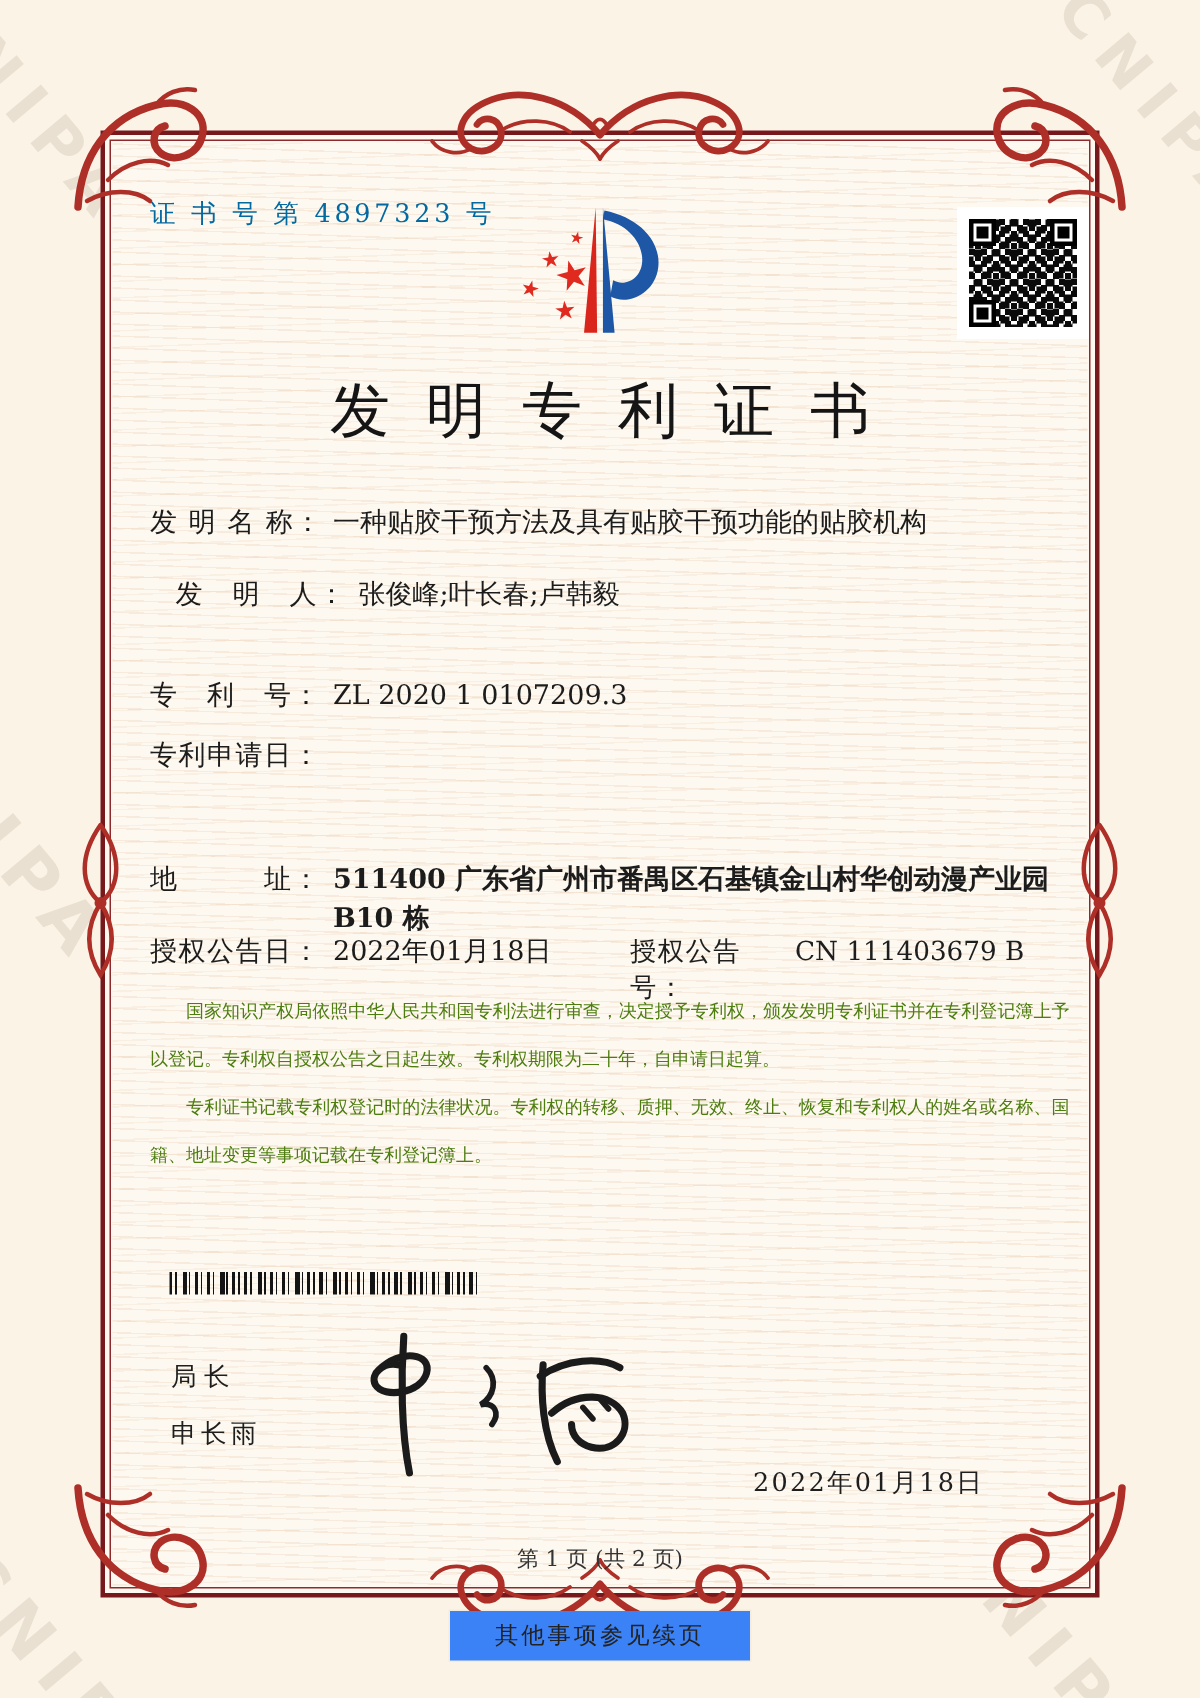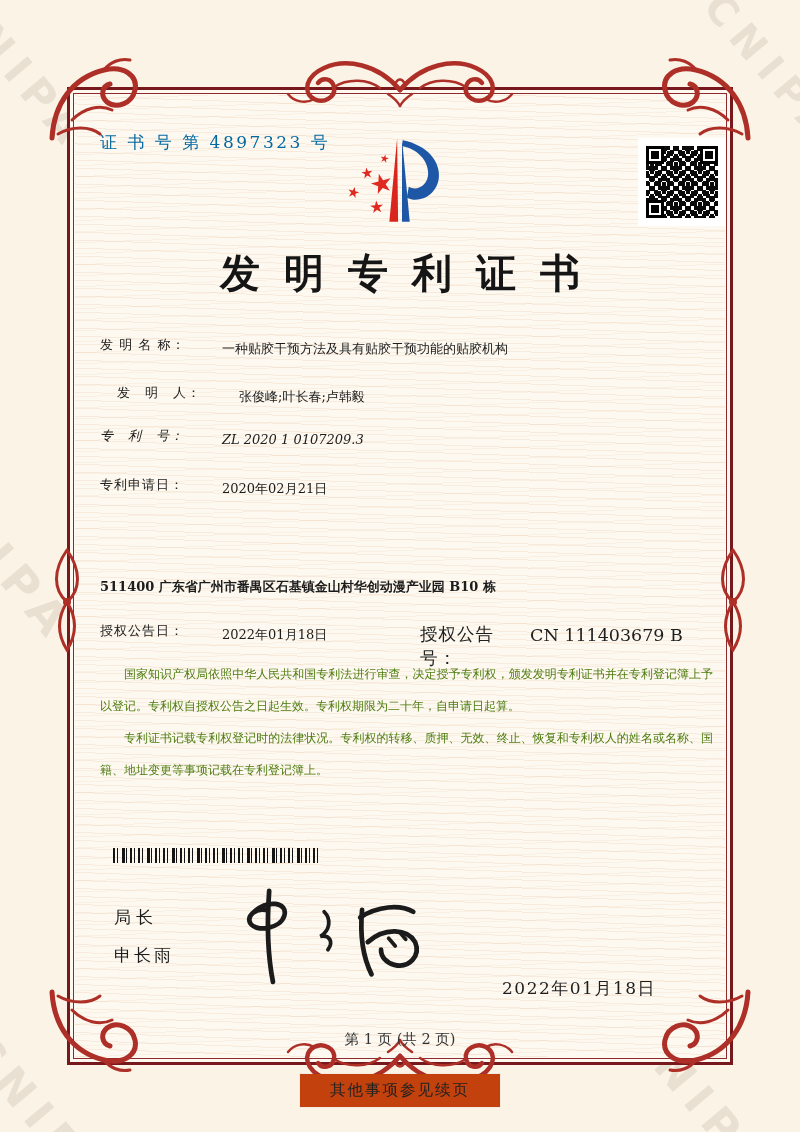--- a/index.html
+++ b/index.html
@@ -53,27 +53,27 @@
     background:
       repeating-conic-gradient(#0a0a0a 0 25%, transparent 0 50%) 0 0/8px 8px,
       repeating-conic-gradient(#0a0a0a 0 25%, transparent 0 50%) 3px 5px/12px 10px,
       #fff;
   }
   .qr-f{position:absolute;width:18px;height:18px;border:3px solid #000;background:#fff;box-sizing:border-box;}
   .qr-f::after{content:"";position:absolute;inset:2px;background:#000;}
   .qr-tl{left:0;top:0;} .qr-tr{right:0;top:0;} .qr-bl{left:0;bottom:0;}
   .title{
     position:absolute;left:0;right:0;top:246px;text-align:center;
-    font-size:40px;font-weight:700;letter-spacing:24px;text-indent:24px;color:#151515;
-  }
-  
-  .row{position:absolute;left:100px;display:flex;font-size:13px;color:#1c1c1c;}
+    font-size:40px;font-weight:400;letter-spacing:24px;text-indent:24px;color:#151515;
+  }
+  
+  .row{position:absolute;left:100px;display:flex;font-size:18px;color:#1c1c1c;}
   .flabel{width:122px;flex:none;letter-spacing:1px;}
   .fvalue{line-height:26px;}
-  .r1{top:336px;} .r2{top:384px;margin-left:17px;} .r3{top:427px;font-style:italic;} .r4{top:476px;}
+  .r1{top:336px;} .r2{top:384px;margin-left:17px;} .r3{top:451px;} .r4{top:491px;flex-direction:column;}
   .r5{top:526px;} .r6{top:574px;} .r7{top:622px;}
   .r6 .fvalue{width:482px;font-weight:bold;}
   .row-pair{position:absolute;left:420px;top:622px;display:flex;font-size:17.5px;}
   .row-pair .flabel{width:110px;}
   
   .body-text{
     position:absolute;left:100px;top:658px;width:613px;
     font-size:12px;line-height:32px;text-align:justify;color:#4d7c0f;
   }
   .body-text p{margin:0;text-indent:2em;}
@@ -90,21 +90,21 @@
   }
   
   .role{position:absolute;left:114px;top:906px;font-size:17px;letter-spacing:5px;text-align:right;}
   .signer{position:absolute;left:114px;top:944px;font-size:17px;letter-spacing:3px;}
   .sig{position:absolute;left:218px;top:884px;}
   .date{position:absolute;left:502px;top:977px;font-size:17px;letter-spacing:1.5px;}
   
   .page-info{position:absolute;left:0;right:0;top:1030px;text-align:center;font-size:14.5px;color:#333;}
   .note-box{
     position:absolute;left:50%;top:1074px;transform:translateX(-50%);
-    background:#c2410c;padding:6px 30px;font-size:15.5px;letter-spacing:2px;color:#222;
+    background:#3b82f6;padding:6px 30px;font-size:15.5px;letter-spacing:2px;color:#222;
     box-shadow:0 0 0 1px rgba(0,0,0,0.03);white-space:nowrap;
   }
 </style>
 </head>
 <body>
 
 <svg style="position:absolute;width:0;height:0" aria-hidden="true">
   <defs>
     <g id="corner-fl" fill="none" stroke="#ad2f27" stroke-linecap="round">
       <path d="M6,92 C8,58 26,32 58,24 C78,19 92,30 89,44 C86,58 70,63 61,56 C54,50 56,40 64,38" stroke-width="5"></path>
@@ -202,23 +202,23 @@
   <div class="row r2">
     <span class="flabel">发　明　人：</span>
     <span class="fvalue">张俊峰;叶长春;卢韩毅</span>
   </div>
   <div class="row r3">
     <span class="flabel">专　利　号：</span>
     <span class="fvalue">ZL 2020 1 0107209.3</span>
   </div>
   <div class="row r4">
     <span class="flabel">专利申请日：</span>
-    <span class="fvalue">2020年02月21日</span>
   </div>
   <div class="row r6">
+    <span class="flabel">地　　　址：</span>
     <span class="fvalue">511400 广东省广州市番禺区石基镇金山村华创动漫产业园 B10 栋</span>
   </div>
   <div class="row r7">
     <span class="flabel">授权公告日：</span>
     <span class="fvalue">2022年01月18日</span>
   </div>
   <div class="row-pair">
     <span class="flabel">授权公告号：</span>
     <span class="fvalue">CN 111403679 B</span>
   </div>

